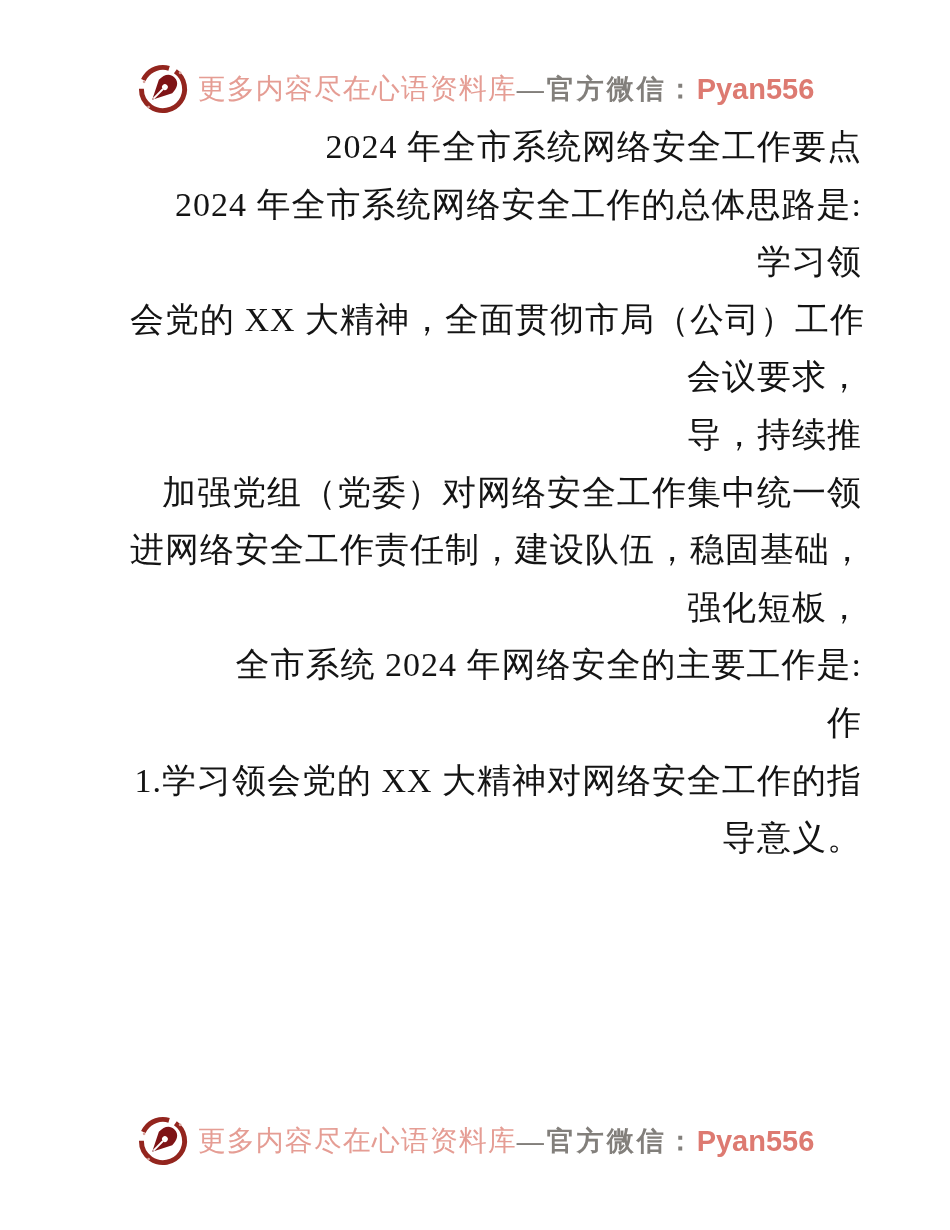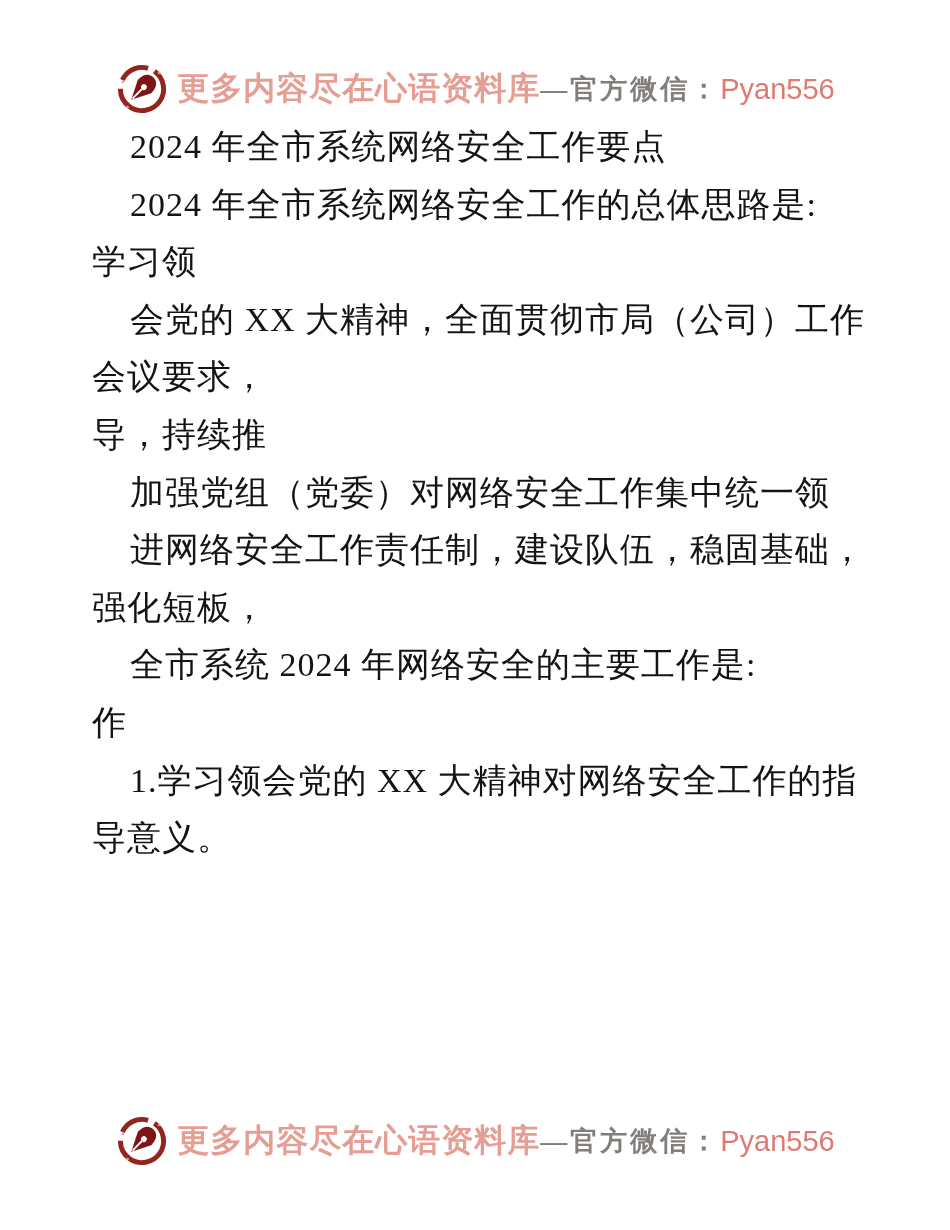--- a/index.html
+++ b/index.html
@@ -27,50 +27,52 @@
   }
   .watermark.top    { top: 60px; }
   .watermark.bottom { top: 1112px; }
   .wm-logo {
     width: 54px;
     height: 56px;
     margin-right: 8px;
     flex: 0 0 auto;
   }
   .wm-brand {
-    font-size: 32px;
-    font-weight: bold;
+    font-size: 28px;
+    font-weight: normal;
     letter-spacing: 1px;
     color: #e59d94;
   }
   .wm-channel {
     font-size: 27px;
     font-weight: bold;
     letter-spacing: 3px;
     color: #827f7b;
   }
   .wm-id {
     font-size: 29px;
     font-family: "Liberation Sans", "DejaVu Sans", sans-serif;
     color: #dd7a71;
+    font-weight: bold;
   }
   
   .doc {
     position: absolute;
     top: 118px;
     left: 92px;
     width: 770px;
     color: #141414;
   }
   .line {
     font-size: 34px;
     line-height: 57.6px;
     height: 57.6px;
     white-space: nowrap;
     letter-spacing: 1px;
+    text-align: right;
   }
   .line.indent { padding-left: 38px; }
 </style>
 </head>
 <body>
 
 <div class="watermark top">
   <svg class="wm-logo" viewBox="0 0 60 60" aria-hidden="true">
     <circle cx="30" cy="30" r="24" fill="none" stroke="#93251e" stroke-width="5.5" stroke-dasharray="98 10 34 12" transform="rotate(-55 30 30)"></circle>
     <g transform="rotate(45 30 30)">

